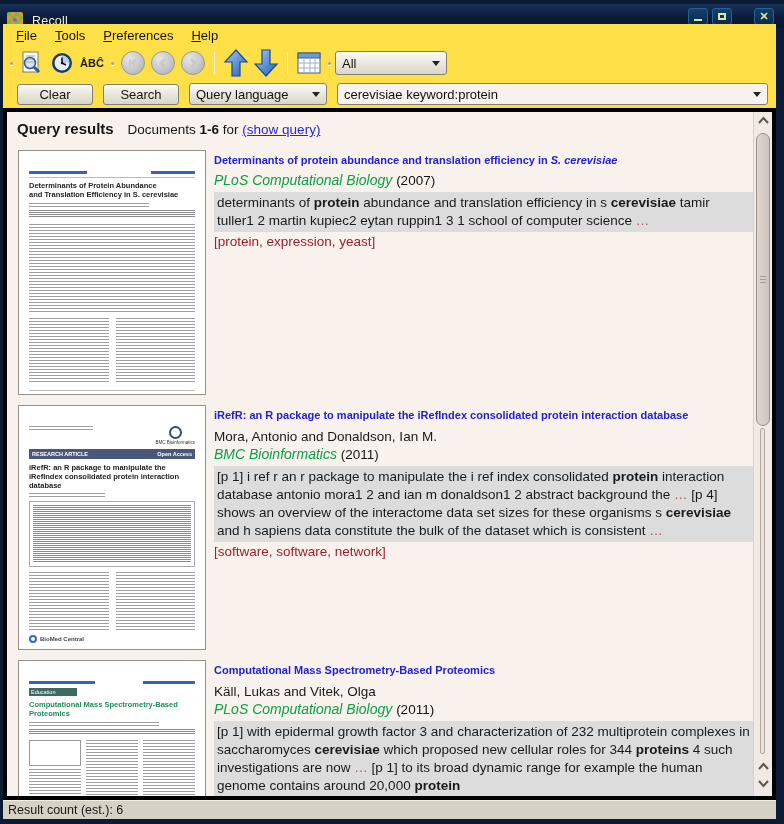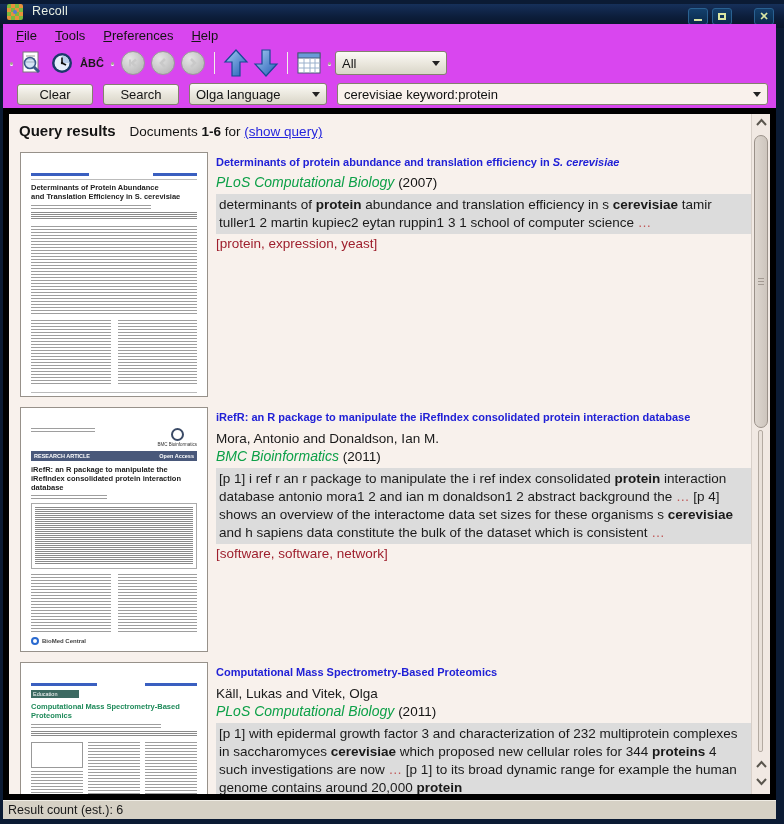--- a/index.html
+++ b/index.html
@@ -7,21 +7,21 @@
   body {
     font-family:"Liberation Sans", sans-serif;
     background:#0b1b34;
     position:relative;
     overflow:hidden;
   }
   
   .titlebar{
     position:absolute; left:0; top:4px; width:784px; height:24px;
     background:linear-gradient(180deg,#16305a 0%,#0c1d3a 55%,#081528 100%);
-    display:flex; align-items:flex-start;
+    display:flex; align-items:flex-end;
   }
   .app-icon{
     width:16px; height:16px; margin-left:7px; border-radius:2px;
     background:repeating-conic-gradient(#e8913c 0% 25%, #79b93f 25% 50%);
     background-size:8px 8px; position:relative; flex:none;
   }
   .app-icon::after{
     content:''; position:absolute; left:6px; top:6px; width:4px; height:4px;
     border-radius:50%; background:#5a7ad0;
   }
@@ -35,21 +35,21 @@
   }
   .btn-min{ position:absolute; right:76px; top:4px; }
   .btn-max{ position:absolute; right:52px; top:4px; }
   .btn-close{ position:absolute; right:10px; top:4px; }
   .glyph-min{ display:block; width:8px; height:2px; background:#d9e6a4; margin-top:6px;}
   .glyph-max{ display:block; width:8px; height:7px; border:2px solid #d9e6a4; }
 
   
   .window-body{
     position:absolute; left:3px; top:24px; right:8px; bottom:5px;
-    background:#d946ef;
+    background:#fde047;
   }
   
   .menubar{ position:absolute; left:0; top:0; right:0; height:22px; display:flex; align-items:center; padding-left:4px; }
   .menu-item{ font-size:13px; color:#141414; padding:2px 9px; cursor:default; }
   .menu-item u{ text-decoration:underline; }
 
   
   .toolbar{ position:absolute; left:0; top:22px; right:0; height:34px; display:flex; align-items:center; padding-left:3px; }
   .tb-dot{ width:3px; height:3px; border-radius:50%; background:#a49f92; box-shadow:0 1px 0 #fff; margin:0 4px; flex:none;}
   .tb-vsep{ width:1px; height:22px; background:#aaa59a; border-right:1px solid #f2efe8; margin:0 6px; flex:none;}
@@ -86,21 +86,21 @@
   }
   .combo-query .chev{ width:0;height:0;border-left:4px solid transparent;border-right:4px solid transparent;border-top:5px solid #222; margin-right:4px;}
 
   
   .searchrow{ position:absolute; left:0; top:56px; right:0; height:28px; display:flex; align-items:center; padding-left:14px; gap:10px; }
   .btn-clear,.btn-search{ width:76px; }
 
   
   .results-frame{
     position:absolute; left:0; right:0; top:84px; bottom:19px;
-    border:6px solid #000000; background:#f8f1ec;
+    border:4px solid #000000; background:#f8f1ec;
   }
   .results-content{ position:absolute; left:0; top:0; right:19px; bottom:0; overflow:hidden; }
   .results-header{ margin:8px 6px 13px 10px; font-size:13.5px; color:#141414; }
   .qr-title{ font-size:15px; font-weight:bold; margin-right:10px; }
   .qr-bold{ font-weight:bold; }
   .qr-link{ color:#2525dc; text-decoration:underline; cursor:pointer; }
 
   .result-row{ display:flex; margin:0 0 10px 11px; }
   .thumb{
     width:188px; height:245px; flex:none; margin-right:8px;
@@ -289,21 +289,21 @@
     <div class="combo combo-all">
       <span>All</span>
       <span class="chev"></span>
     </div>
   </div>
 
   <div class="searchrow">
     <div class="pbtn btn-clear">Clear</div>
     <div class="pbtn btn-search">Search</div>
     <div class="combo combo-mode">
-      <span>Olga language</span>
+      <span>Query language</span>
       <span class="chev"></span>
     </div>
     <div class="combo-query">
       <input type="text" value="cerevisiae keyword:protein" style="">
       <span class="chev"></span>
     </div>
   </div>
 
   <div class="results-frame">
     <div class="results-content">

